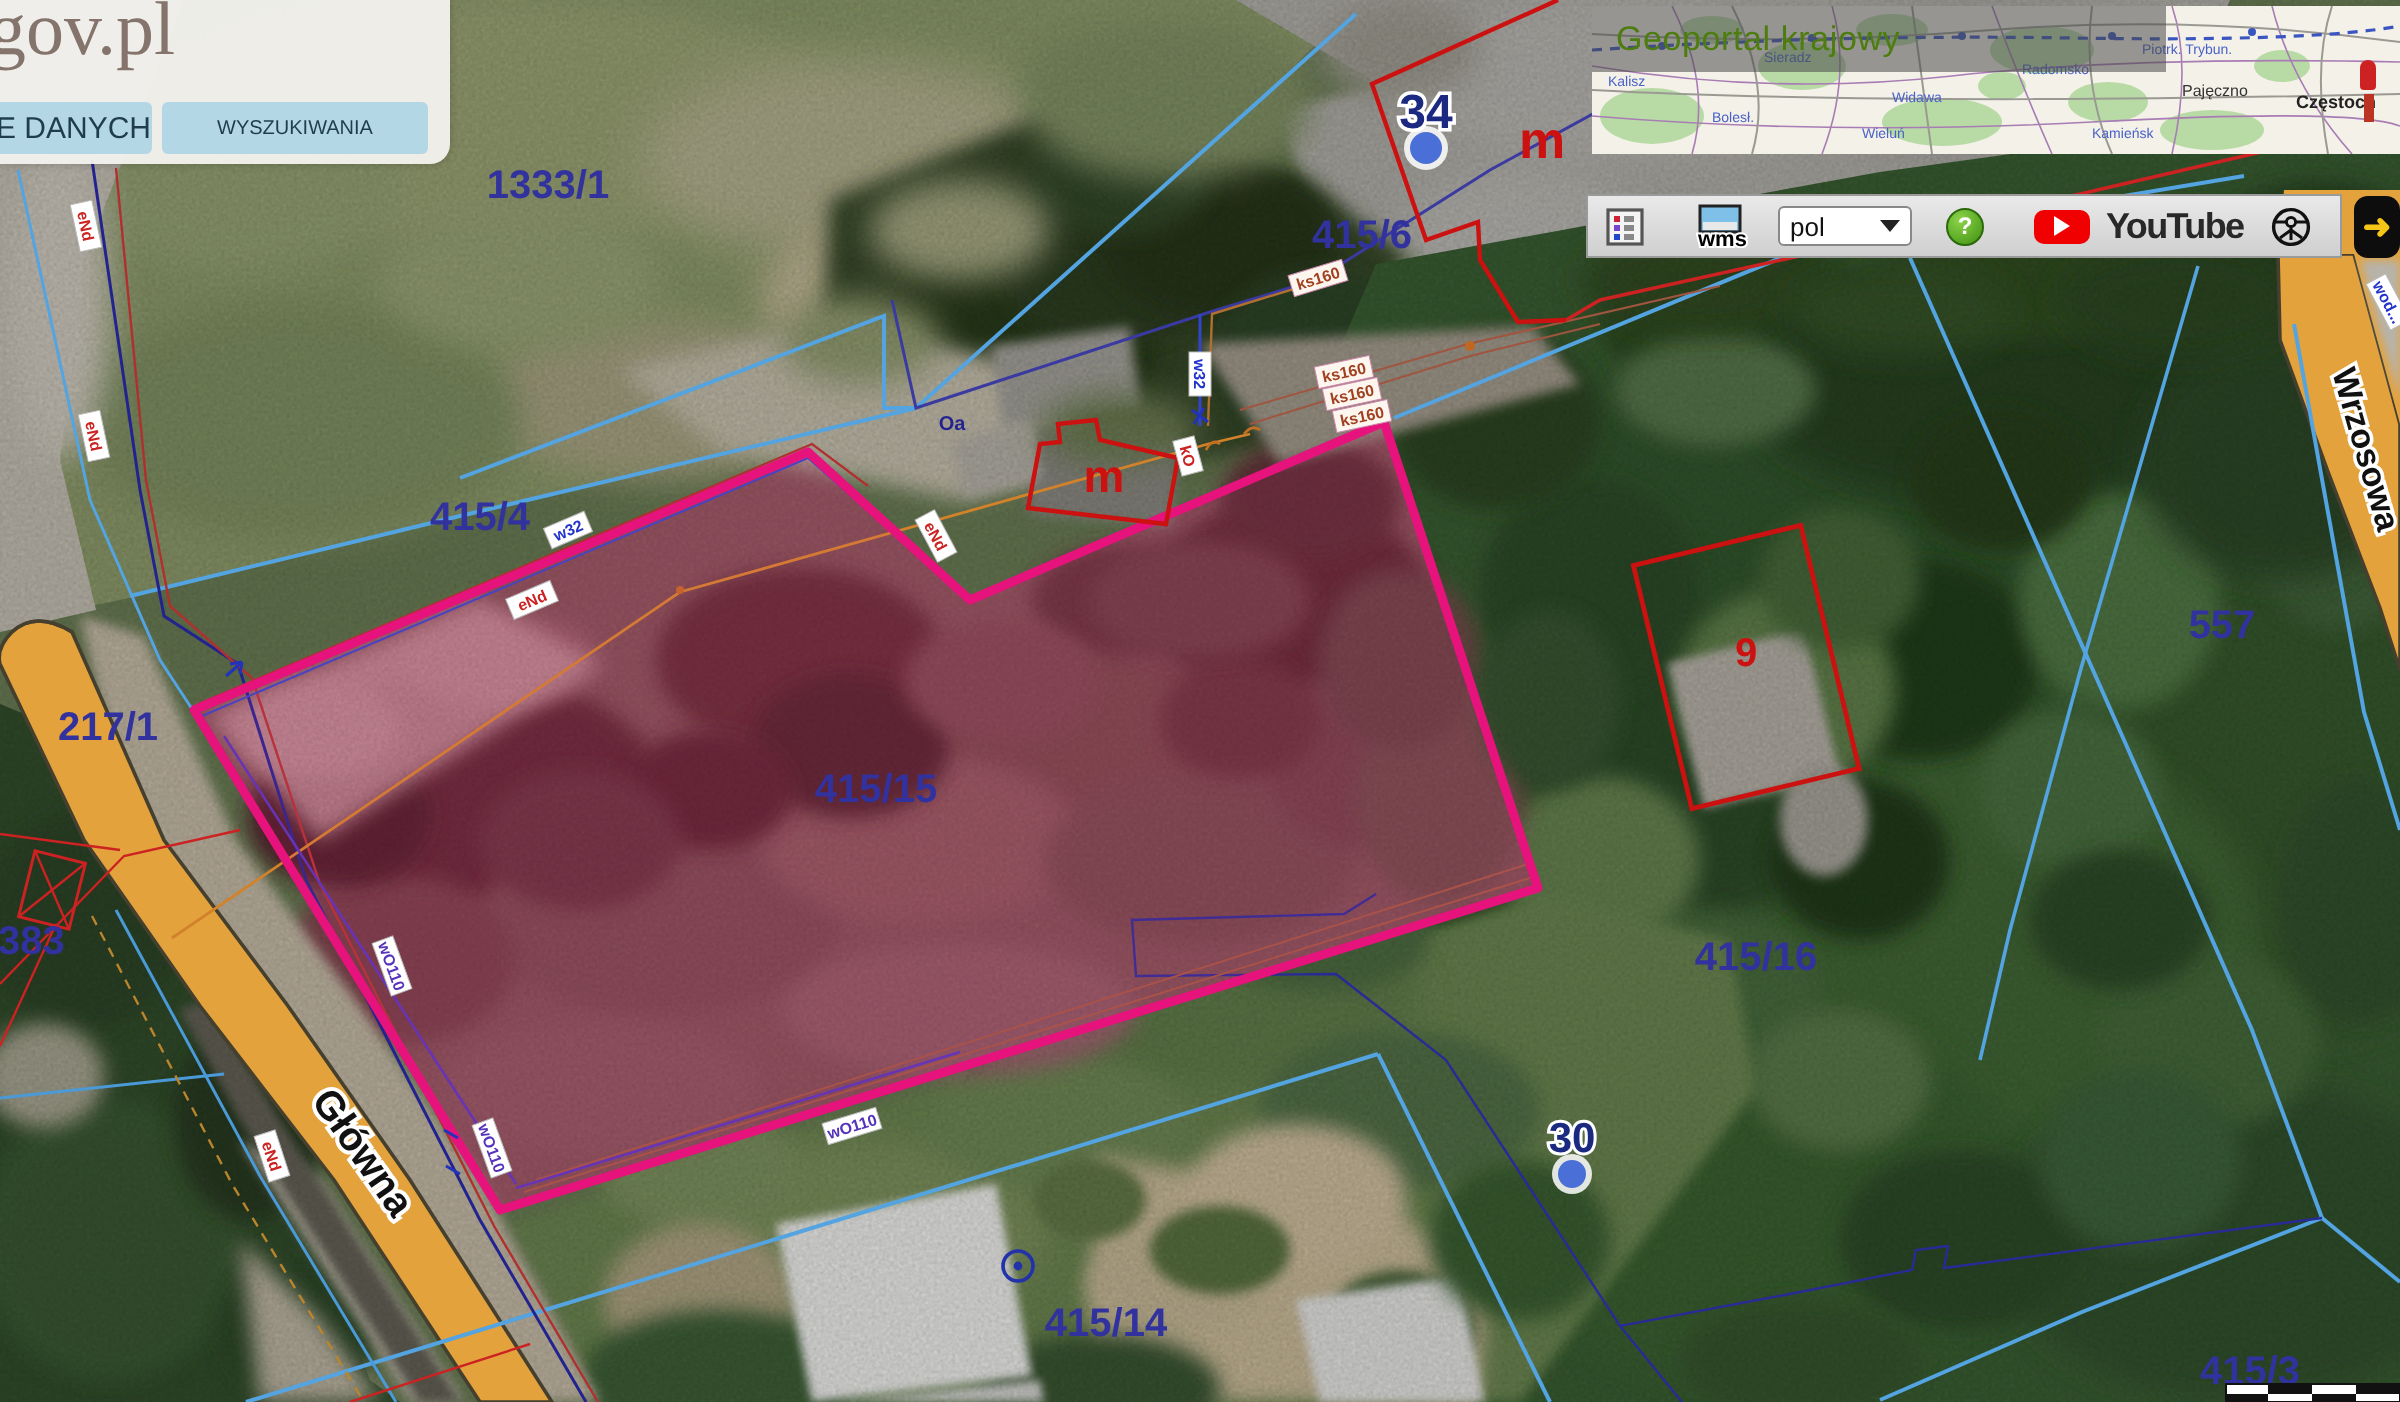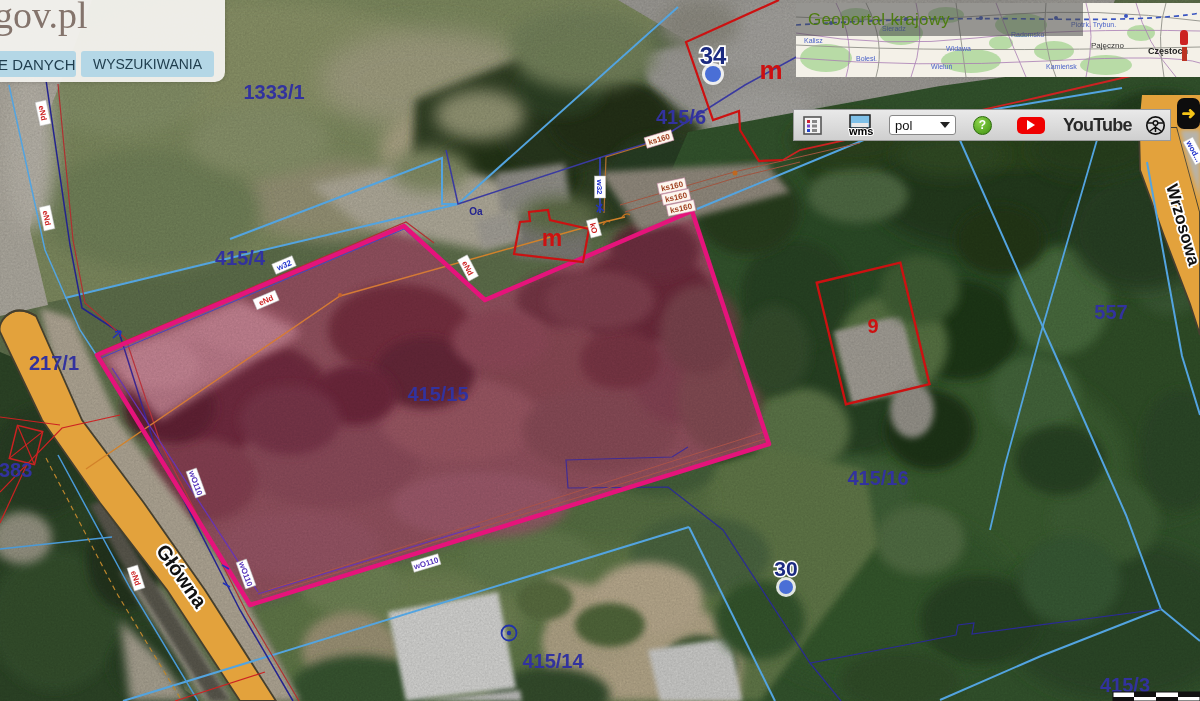--- a/index.html
+++ b/index.html
@@ -429,21 +429,21 @@
 </g>
 </svg>
 <div id="UI">
 
 <div style="position:absolute;left:0;top:0;width:225px;height:82px;background:rgba(243,241,237,0.96);border-radius:0 0 10px 0;box-shadow:0 0 4px rgba(0,0,0,0.2);text-decoration:underline;">
 
 <div style="position:absolute;left:-6px;top:-7px;font-family:'Liberation Serif',serif;font-size:38px;color:#84746c;">gov.pl</div>
 
 <div style="position:absolute;left:-4px;top:51px;width:80px;height:26px;background:#b4d7e6;border-radius:3px;font-size:15px;color:#1f3d4d;display:flex;align-items:center;justify-content:flex-start;padding-left:2px;box-sizing:border-box;">E DANYCH</div>
 
-<div style="position:absolute;left:81px;top:51px;width:133px;height:26px;background:#b4d7e6;border-radius:3px;font-size:14px;color:#1f3d4d;display:flex;align-items:center;justify-content:center;">WYSZUKIWANIA</div>
+<div style="position:absolute;left:81px;top:51px;width:133px;height:26px;background:#b4d7e6;border-radius:3px;font-size:10px;color:#1f3d4d;display:flex;align-items:center;justify-content:center;">WYSZUKIWANIA</div>
 </div>
 
 <div style="position:absolute;left:796px;top:3px;width:404px;height:74px;background:#f2efe6;overflow:hidden;">
 <svg width="404" height="74" xmlns="http://www.w3.org/2000/svg">
 <rect width="404" height="74" fill="#f4f1e8"></rect>
 
 <g fill="#b8dba6">
 <ellipse cx="30" cy="55" rx="26" ry="14"></ellipse>
             <ellipse cx="105" cy="30" rx="22" ry="12"></ellipse>
             <ellipse cx="175" cy="58" rx="30" ry="12"></ellipse>
@@ -498,21 +498,21 @@
 <text x="352" y="51" font-size="9px" fill="#222" font-weight="bold" font-family="Liberation Sans,sans-serif">Częstoch</text>
 </svg>
 
 <div style="position:absolute;left:0;top:0;width:287px;height:33px;background:rgba(72,72,72,0.55);"></div>
 <div style="position:absolute;left:12px;top:7px;font-size:17px;font-weight:normal;color:#4d7c0f;letter-spacing:0.3px;">Geoportal krajowy</div>
 
 <div style="position:absolute;left:384px;top:27px;width:8px;height:15px;background:#cc2222;border-radius:4px 4px 2px 2px;"></div>
 <div style="position:absolute;left:386px;top:44px;width:5px;height:14px;background:#bb3322;"></div>
 </div>
 
-<div style="position:absolute;left:793px;top:109px;width:378px;height:32px;background:linear-gradient(#e9e9e9,#cfcfcf);border:1px solid #9a9a9a;box-sizing:border-box;display:flex;align-items:center;">
+<div style="position:absolute;left:793px;top:97px;width:378px;height:32px;background:linear-gradient(#e9e9e9,#cfcfcf);border:1px solid #9a9a9a;box-sizing:border-box;display:flex;align-items:center;">
 
 <svg width="19" height="19" style="margin-left:9px" xmlns="http://www.w3.org/2000/svg">
           <rect x="1" y="1" width="17" height="17" fill="#f4f4f4" stroke="#555" stroke-width="1.6"></rect>
           <rect x="4" y="4" width="3" height="3" fill="#cc2233"></rect>
           <rect x="9" y="4" width="5" height="3" fill="#888"></rect>
           <rect x="4" y="8.5" width="3" height="3" fill="#7744cc"></rect>
           <rect x="9" y="8.5" width="5" height="3" fill="#888"></rect>
           <rect x="4" y="13" width="3" height="3" fill="#2244cc"></rect>
           <rect x="9" y="13" width="5" height="3" fill="#888"></rect>
         </svg>
@@ -523,21 +523,21 @@
           <text x="1" y="21" font-size="11px" font-weight="bold" fill="#000" style="paint-order:stroke;stroke:#fff;stroke-width:2px;">wms</text>
         </svg>
 
 <div style="margin-left:15px;width:67px;height:20px;box-sizing:border-box;background:#ffffff;border:1px solid #888;border-radius:3px;font-size:13px;color:#111;display:flex;align-items:center;padding:0 5px;justify-content:space-between;">pol <span style="width:0;height:0;border-left:5px solid transparent;border-right:5px solid transparent;border-top:6px solid #222;display:inline-block;"></span></div>
 
 <div style="margin-left:17px;width:17px;height:17px;border-radius:50%;background:radial-gradient(circle at 35% 30%,#8cd44a,#3f9010);border:1px solid #2a6a0a;color:#ffffff;font-size:12px;font-weight:bold;display:flex;align-items:center;justify-content:center;">?</div>
 
 <div style="margin-left:25px;width:28px;height:17px;background:#f00000;border-radius:5px;display:flex;align-items:center;justify-content:center;">
           <div style="width:0;height:0;border-left:8px solid #fff;border-top:5px solid transparent;border-bottom:5px solid transparent;"></div>
         </div>
-<div style="margin-left:18px;font-size:18px;font-weight:bold;color:#282828;letter-spacing:-0.8px;">YouTube</div>
+<div style="margin-left:8px;font-size:18px;font-weight:bold;color:#282828;letter-spacing:-0.8px;">YouTube</div>
 
 <svg width="21" height="21" style="margin-left:13px" xmlns="http://www.w3.org/2000/svg">
           <circle cx="10.5" cy="10.5" r="8.7" fill="none" stroke="#111" stroke-width="1.7"></circle>
           <circle cx="10.5" cy="8" r="2.3" fill="none" stroke="#111" stroke-width="1.5"></circle>
           <path d="M10.5,10.3 L10.5,17 M10.5,12 L5,16 M10.5,12 L16,16 M8.3,8 L2.5,8 M12.7,8 L18.5,8" stroke="#111" stroke-width="1.5" fill="none"></path>
         </svg>
 </div>
 
 <div style="position:absolute;left:1177px;top:98px;width:23px;height:31px;background:#0d0d0d;border-radius:7px;display:flex;align-items:center;justify-content:center;">
         <span style="color:#f5c518;font-size:17px;font-weight:bold;">➜</span>

